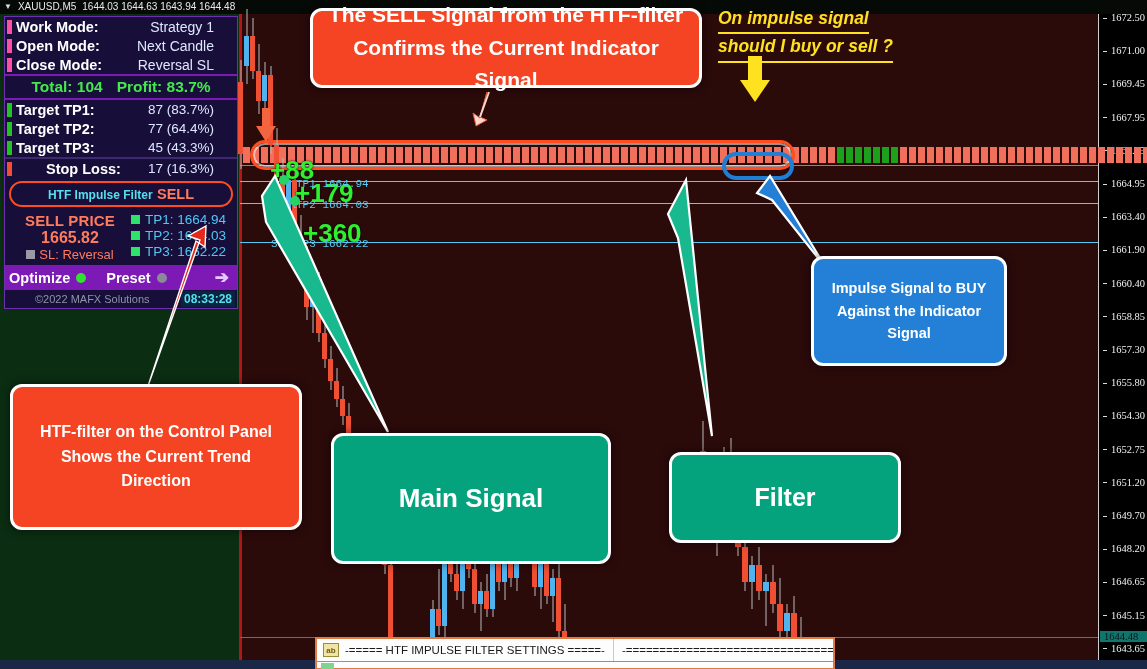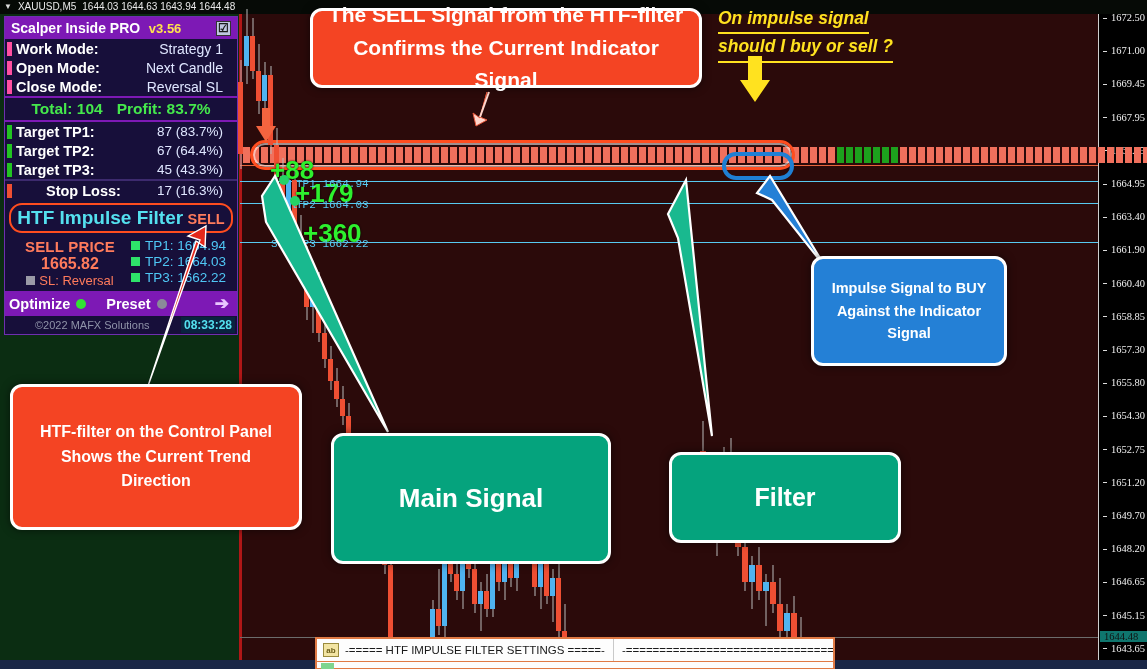--- a/index.html
+++ b/index.html
@@ -82,35 +82,35 @@
   .chk {
     width:15px; height:15px; background:#bfc7e0; border:1px solid #333;
     color:#1a1a1a; font-size:12px; line-height:13px; text-align:center;
   }
   .prow { display:flex; align-items:center; height:19px; padding-left:2px; }
   .bar { width:5px; height:14px; margin-right:4px; flex:0 0 auto; }
   .bar-pink { background:#ff4fa0; }
   .bar-green{ background:#22c422; }
   .bar-red  { background:#ef4f33; }
   .plbl { color:#ffffff; font-weight:700; font-size:14.5px; }
-  .pval { color:#dfe6ff; font-size:14px; font-weight:400; margin-left:auto; padding-right:14px; }
+  .pval { color:#dfe6ff; font-size:14px; font-weight:400; margin-left:auto; padding-right:23px; }
   .pval-num { color:#dfe6ff; font-size:13.5px; }
   .sym  { color:#54e0ef; font-weight:700; font-size:16px; }
   .spread-l { color:#ffffff; font-weight:700; font-size:15px; margin-left:auto; }
   .spread-v { color:#47e06a; font-size:14px; margin:0 6px 0 5px; }
   .divider { height:2px; background:#7d19b5; }
   .total-row {
     display:flex; justify-content:center; gap:14px; padding:2px 0;
     color:#45e84c; font-weight:700; font-size:15.5px;
   }
   .htf-box {
     margin:3px 4px; border:2px solid #ff4d1f; border-radius:13px;
     text-align:center; padding:2px 0;
   }
-  .htf-box .t1 { color:#54e0ef; font-weight:700; font-size:19px; }
+  .htf-box .t1 { color:#54e0ef; font-weight:700; font-size:12px; }
   .htf-box .t2 { color:#ff7b5c; font-weight:700; font-size:14.5px; }
   .price-block { display:flex; padding:2px 4px 3px 4px; }
   .pb-left { width:122px; text-align:center; }
   .sellprice-l { color:#ff7b5c; font-weight:700; font-size:15px; letter-spacing:.2px; }
   .sellprice-v { color:#ff7b5c; font-weight:700; font-size:16px; }
   .sl-line { color:#ff7b5c; font-size:13px; display:flex; align-items:center; justify-content:center; gap:4px; }
   .sq { width:9px; height:9px; display:inline-block; }
   .sq-gray { background:#9a9aa6; }
   .sq-green{ background:#2ee36a; }
   .pb-right { flex:1; }
@@ -626,25 +626,20 @@
   <div class="clabel lbl-cyan" style="left:296px; top:238px;">TP3 1662.22</div>
   <div class="clabel lbl-cyan" style="left:271px; top:199px;">Sell</div>
   <div class="clabel lbl-cyan" style="left:271px; top:238px;">Sell</div>
 
   <div class="dot" style="left:279px; top:175px;"></div>
   <div class="dot" style="left:290px; top:196px;"></div>
   <div class="dot" style="left:293px; top:235px;"></div>
 
   <div class="panel">
 
-    <div class="panel-title">
-      <span>Scalper Inside PRO</span>
-      <span class="ver">v3.56</span>
-      <span class="chk">☑</span>
-    </div>
 
 
     <div class="prow">
       <span class="bar bar-pink"></span>
       <span class="plbl">Work  Mode:</span>
       <span class="pval">Strategy 1</span>
     </div>
     <div class="prow">
       <span class="bar bar-pink"></span>
       <span class="plbl">Open  Mode:</span>
@@ -664,21 +659,21 @@
     <div class="divider"></div>
 
     <div class="prow">
       <span class="bar bar-green"></span>
       <span class="plbl">Target TP1:</span>
       <span class="pval pval-num">87 (83.7%)</span>
     </div>
     <div class="prow">
       <span class="bar bar-green"></span>
       <span class="plbl">Target TP2:</span>
-      <span class="pval pval-num">67 (64.4%)</span>
+      <span class="pval pval-num">77 (64.4%)</span>
     </div>
     <div class="prow">
       <span class="bar bar-green"></span>
       <span class="plbl">Target TP3:</span>
       <span class="pval pval-num">45 (43.3%)</span>
     </div>
     <div class="divider" style="background:#3d2a6e;"></div>
     <div class="prow">
       <span class="bar bar-red"></span>
       <span class="plbl" style="margin-left:30px;">Stop Loss:</span>

